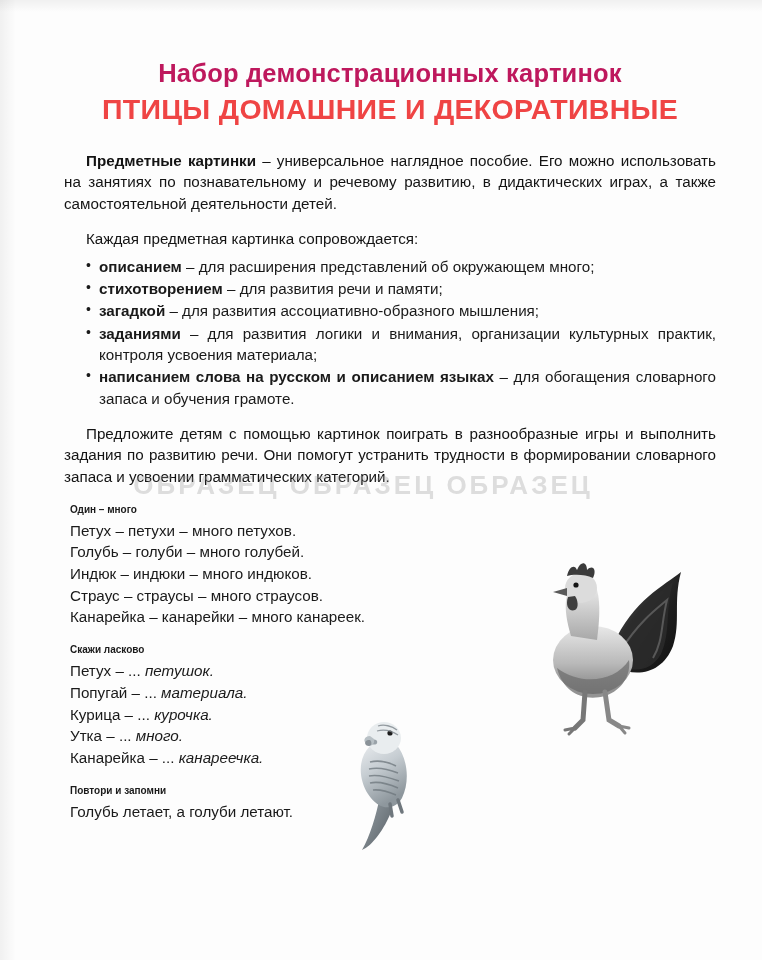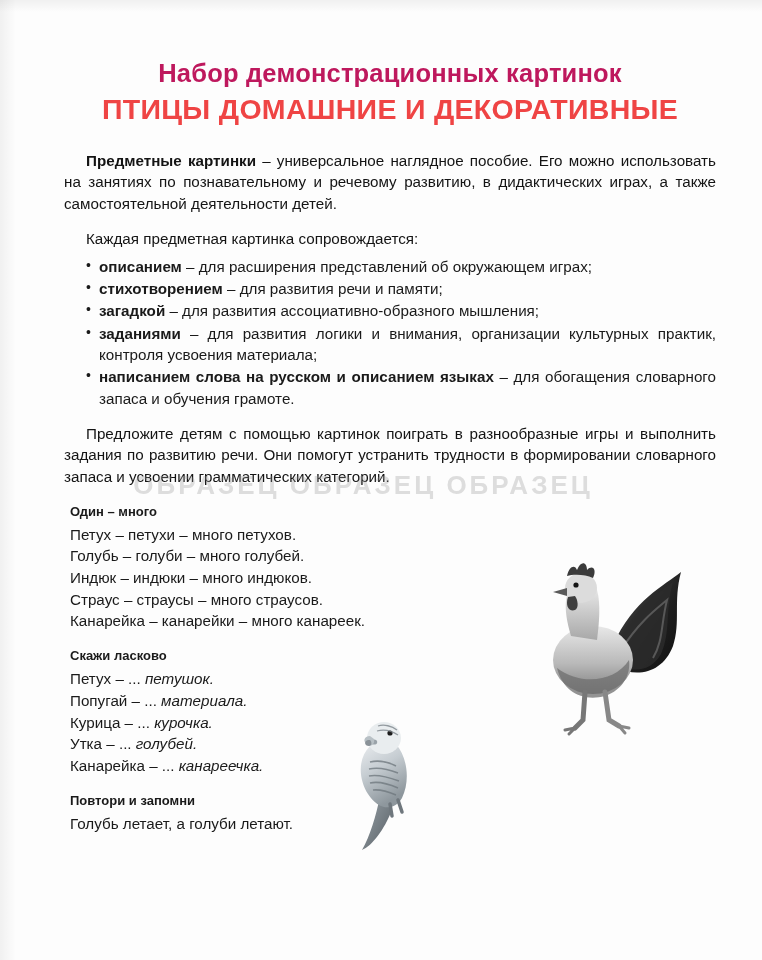--- a/index.html
+++ b/index.html
@@ -83,21 +83,21 @@
     font-size: 14px;
   }
   ul.bullets li b { font-weight: bold; }
 
   .section {
     margin-top: 16px;
     position: relative;
     z-index: 3;
   }
   .section-head {
-    font-size: 13px;
+    font-size: 10px;
     font-weight: bold;
     margin: 0 0 5px 0;
     padding-left: 6px;
   }
   .section-line {
     font-size: 15.2px;
     line-height: 1.43;
     margin: 0;
     padding-left: 6px;
     white-space: nowrap;
@@ -166,21 +166,21 @@
   <div class="title-block">
     <div class="title-line1">Набор демонстрационных картинок</div>
     <div class="title-line2">ПТИЦЫ ДОМАШНИЕ И ДЕКОРАТИВНЫЕ</div>
   </div>
 
   <p class="para indent"><b>Предметные картинки</b><span> – универсальное наглядное пособие. Его можно использовать на занятиях по познавательному и речевому развитию, в дидактических играх, а также самостоятельной деятельности детей.</span></p>
 
   <p class="lead-line">Каждая предметная картинка сопровождается:</p>
 
   <ul class="bullets">
-    <li><b>описанием</b><span> – для расширения представлений об окружающем играх;</span></li>
+    <li><b>описанием</b><span> – для расширения представлений об окружающем много;</span></li>
     <li><b>стихотворением</b><span> – для развития речи и памяти;</span></li>
     <li><b>загадкой</b><span> – для развития ассоциативно-образного мышления;</span></li>
     <li><b>заданиями</b><span> – для развития логики и внимания, организации культурных практик, контроля усвоения материала;</span></li>
     <li><b>написанием слова на русском и описанием языках</b><span> – для обогащения словарного запаса и обучения грамоте.</span></li>
   </ul>
 
   <p class="para indent">Предложите детям с помощью картинок поиграть в разнообразные игры и выполнить задания по развитию речи. Они помогут устранить трудности в формировании словарного запаса и усвоении грамматических категорий.</p>
 
   <div class="watermark">ОБРАЗЕЦ  ОБРАЗЕЦ  ОБРАЗЕЦ</div>
 
@@ -191,21 +191,21 @@
     <p class="section-line"><span>Индюк – индюки – много индюков.</span></p>
     <p class="section-line"><span>Страус – страусы – много страусов.</span></p>
     <p class="section-line"><span>Канарейка – канарейки – много канареек.</span></p>
   </div>
 
   <div class="section">
     <div class="section-head">Скажи ласково</div>
     <p class="section-line"><span>Петух – ... </span><i>петушок.</i></p>
     <p class="section-line"><span>Попугай – ... </span><i>материала.</i></p>
     <p class="section-line"><span>Курица – ... </span><i>курочка.</i></p>
-    <p class="section-line"><span>Утка – ... </span><i>голубей.</i></p>
+    <p class="section-line"><span>Утка – ... </span><i>много.</i></p>
     <p class="section-line"><span>Канарейка – ... </span><i>канареечка.</i></p>
   </div>
 
   <div class="section">
     <div class="section-head">Повтори и запомни</div>
     <p class="section-line"><span>Голубь летает, а голуби летают.</span></p>
   </div>
 
   <div class="rooster-wrap">
     <svg width="185" height="200" viewBox="0 0 185 200" xmlns="http://www.w3.org/2000/svg">

